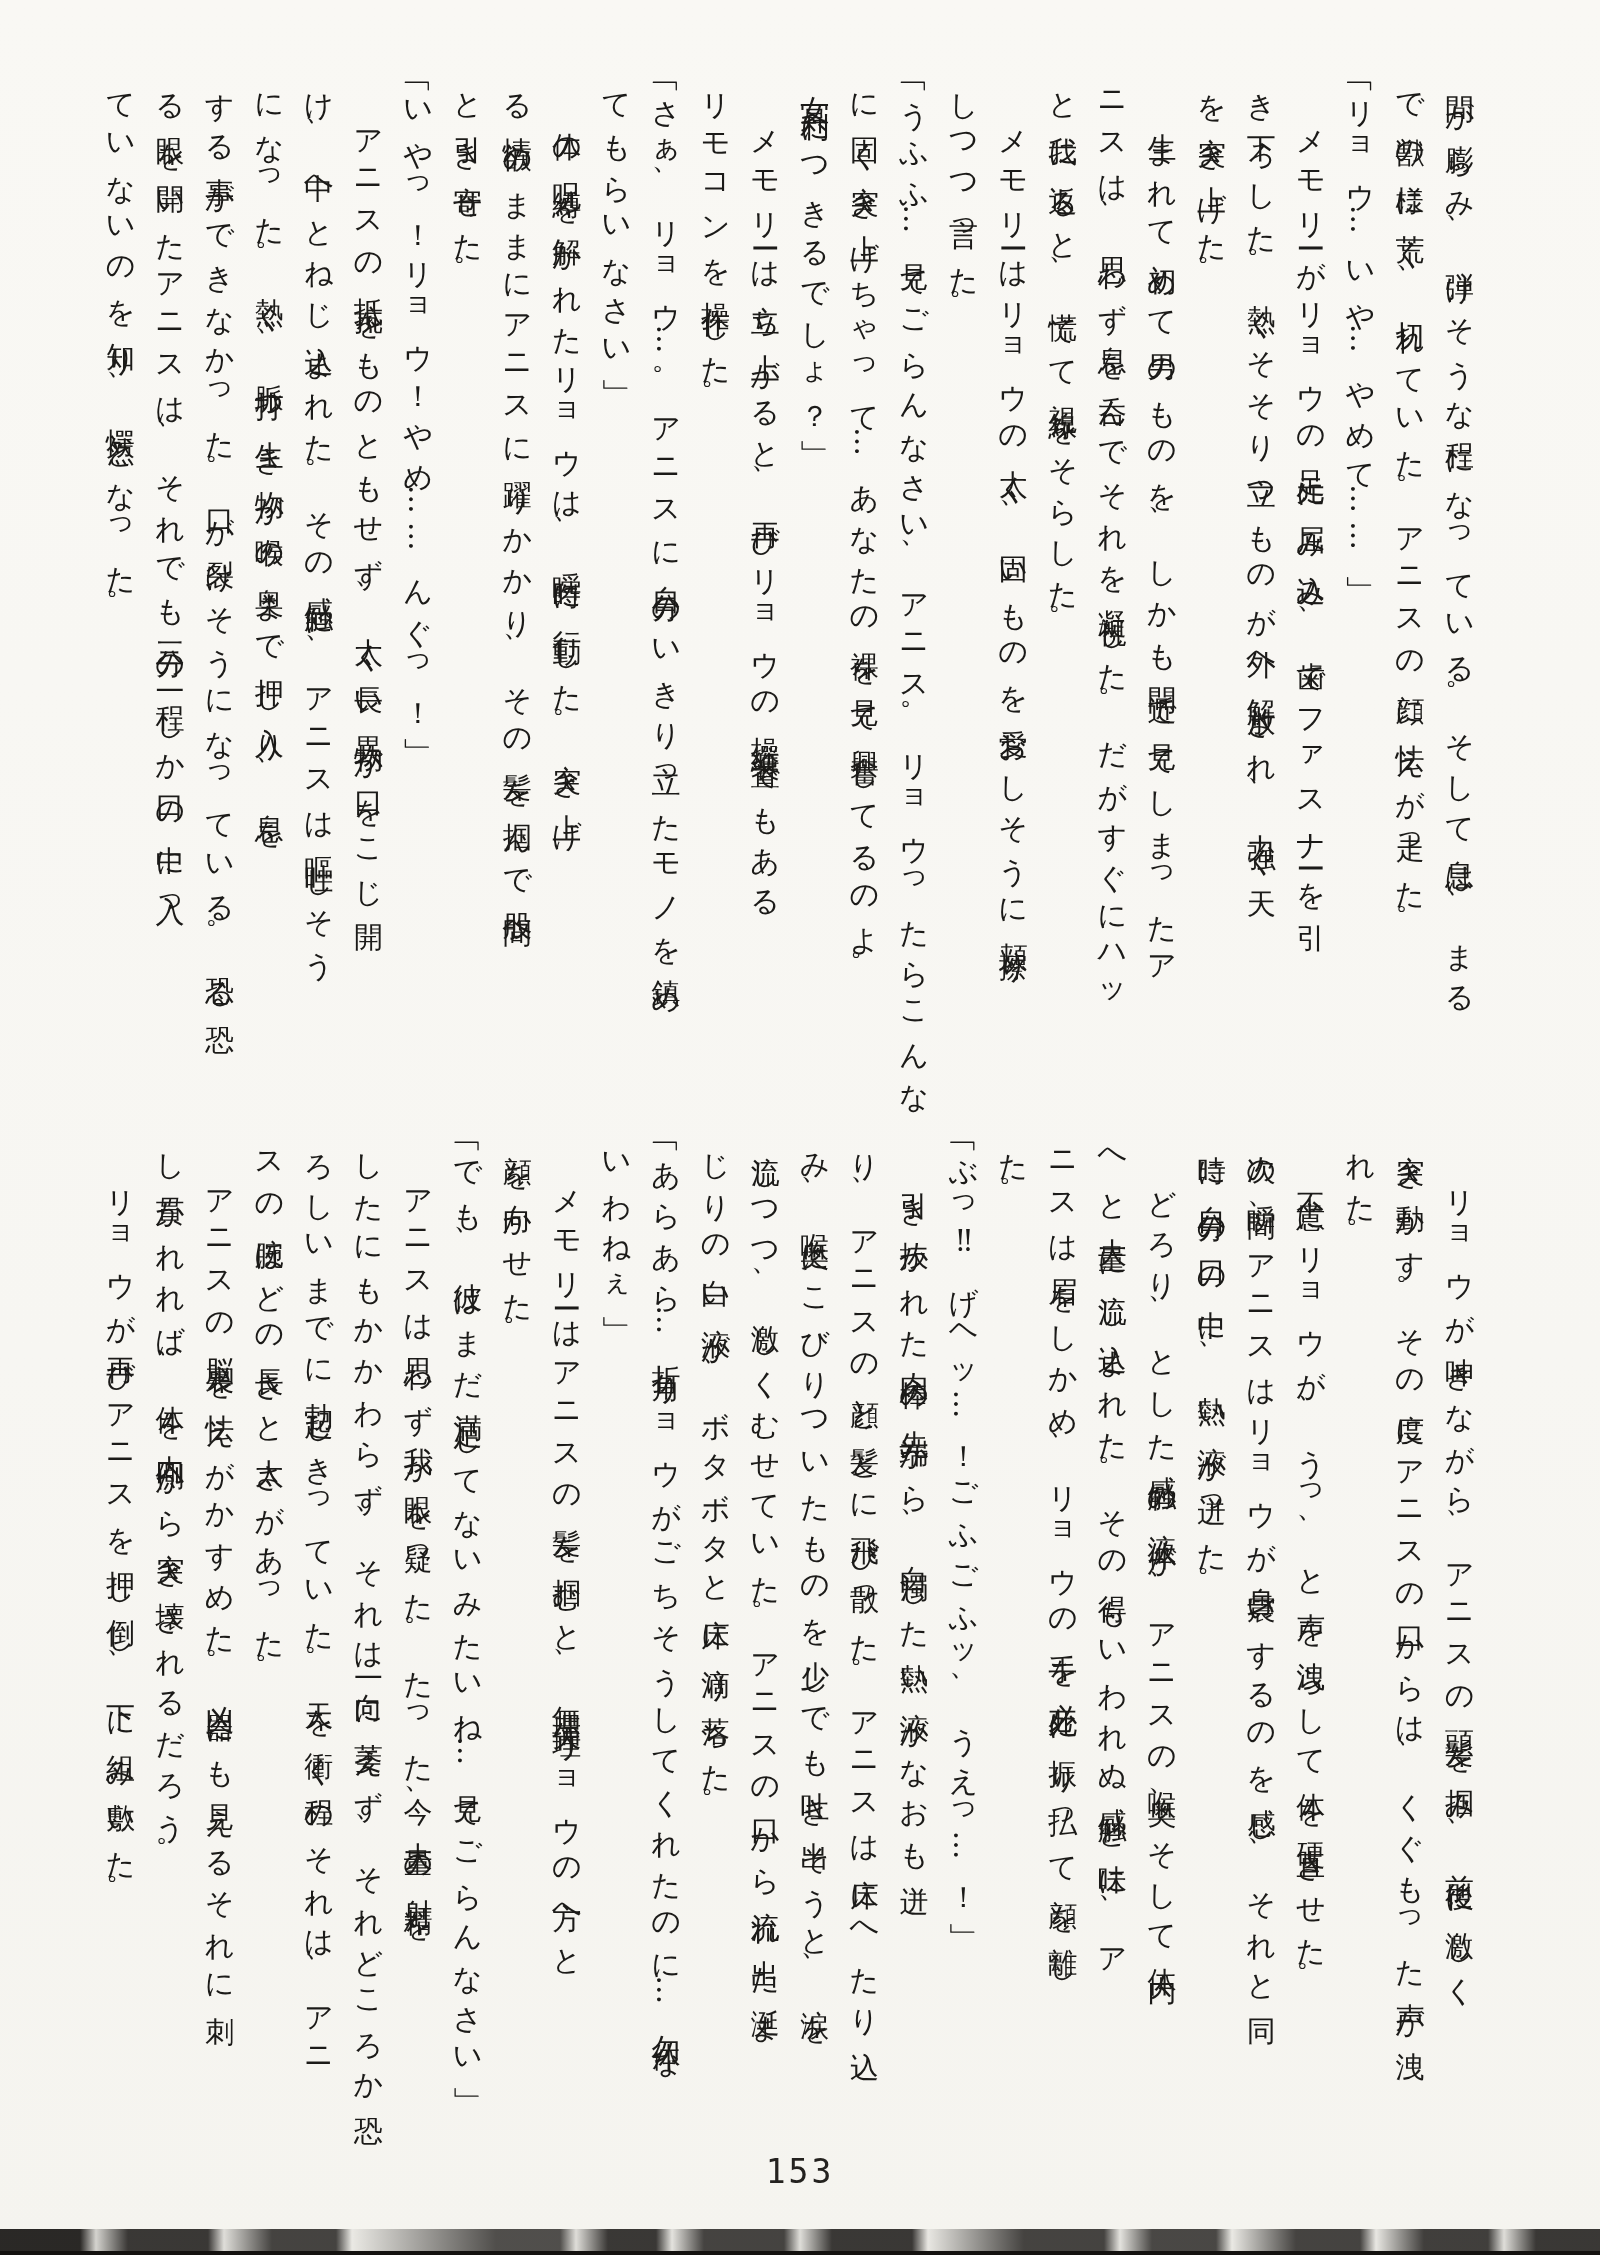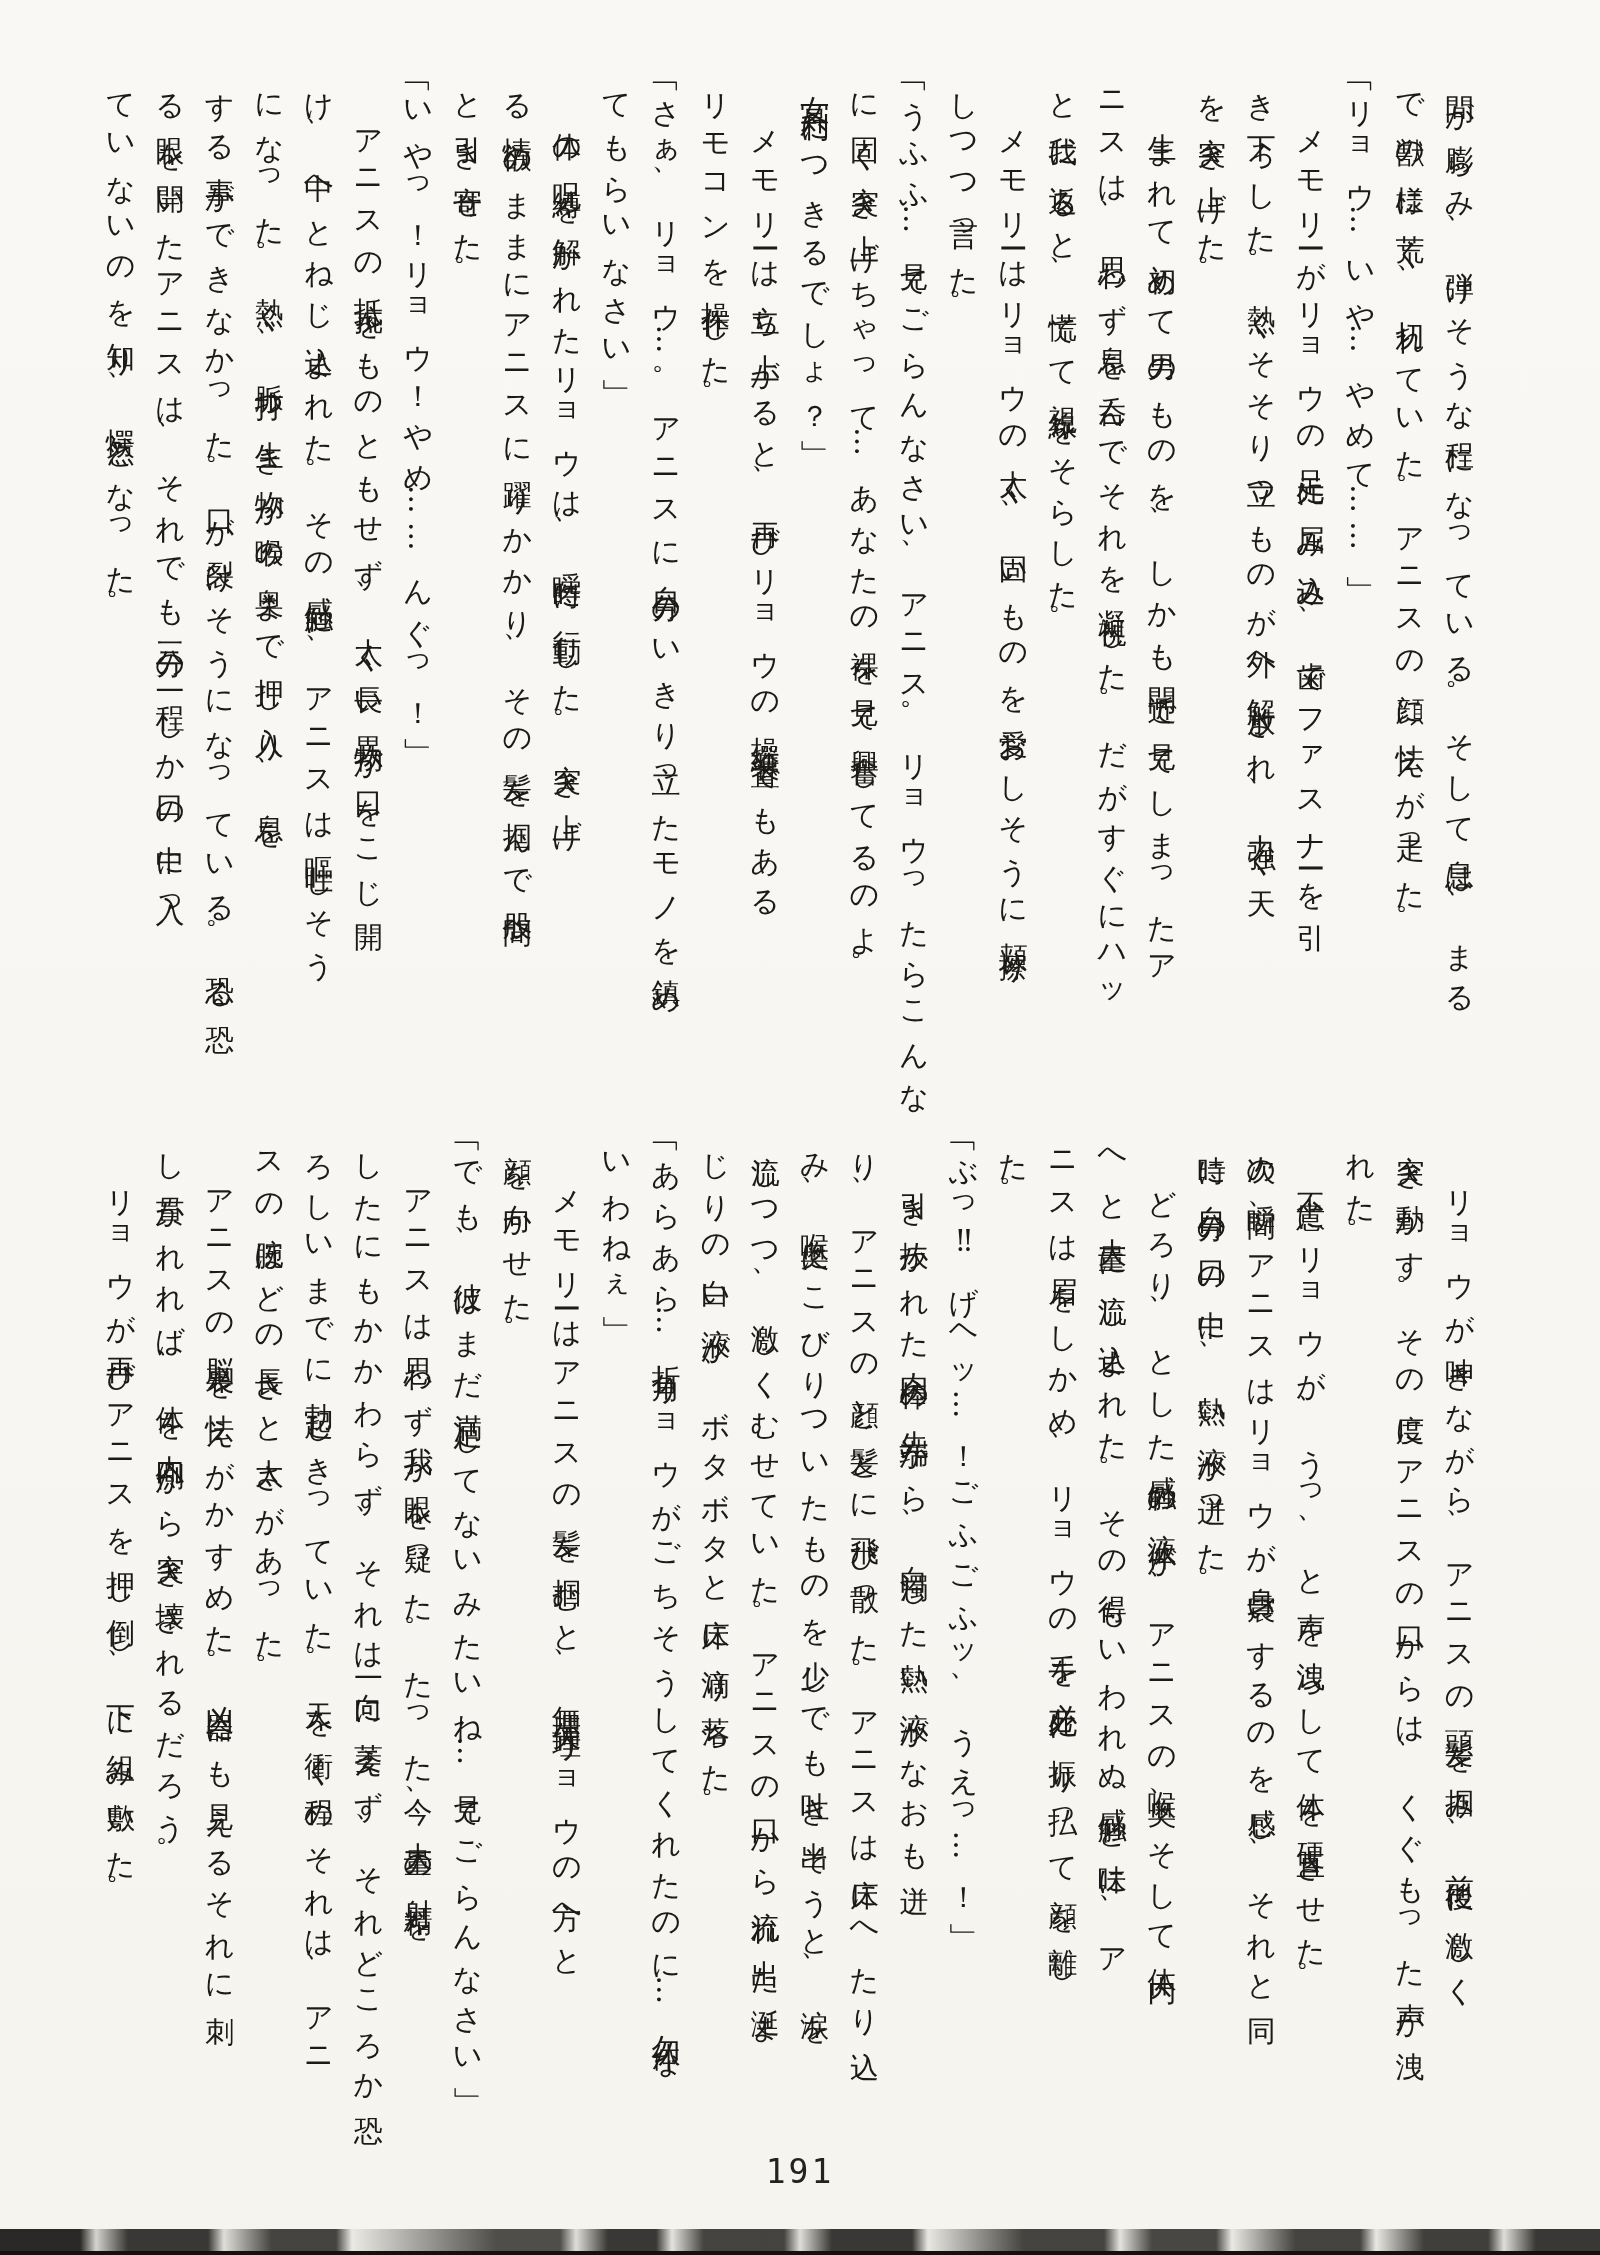--- a/index.html
+++ b/index.html
@@ -110,16 +110,16 @@
     <div class="vcol">「でも、彼はまだ満足してないみたいね…見てごらんなさい」</div>
     <div class="vcol ind">アニスは思わず我が眼を疑った。たった今、大量の射精を</div>
     <div class="vcol">したにもかかわらず、それは一向に萎えず、それどころか恐</div>
     <div class="vcol">ろしいまでに勃起しきっていた。天を衝く程のそれは、アニ</div>
     <div class="vcol">スの腕ほどの長さと太さがあった。</div>
     <div class="vcol ind">アニスの脳裏を怯えがかすめた。凶器にも見えるそれに刺</div>
     <div class="vcol">し貫かれれば、体を内側から突き壊されるだろう。</div>
     <div class="vcol ind">リョウが再びアニスを押し倒し、下に組み敷いた。</div>
   </div>
 
-  <div class="page-number">191</div>
+  <div class="page-number">153</div>
 
   <div class="scan-edge"></div>
 </div>
 
 </body></html>

